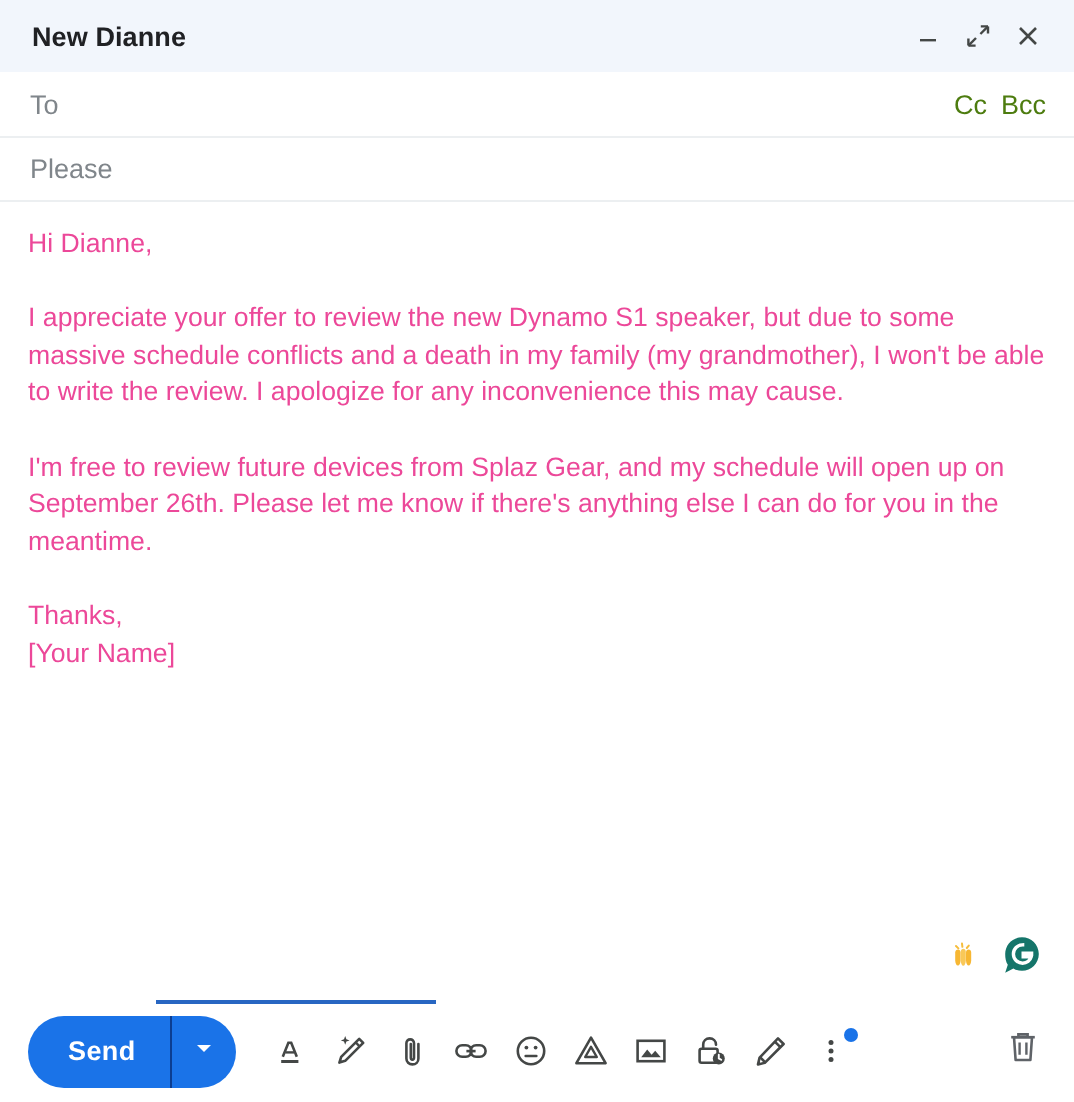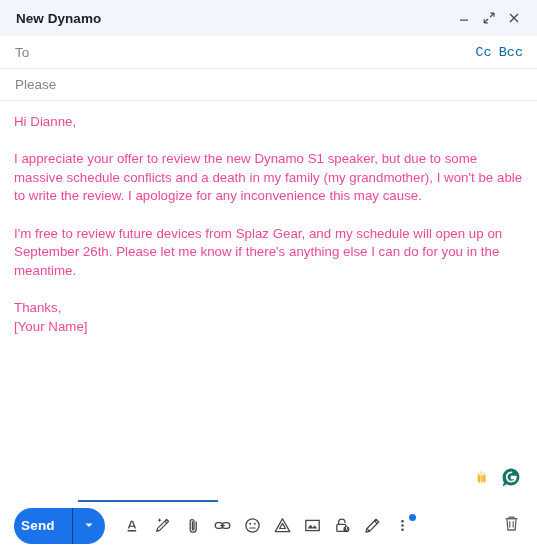--- a/index.html
+++ b/index.html
@@ -75,23 +75,22 @@
     flex: 1 1 auto;
   }
   .field-label.placeholder { color: #80868b; }
   .ccbcc {
     display: flex;
     gap: 7px;
     align-items: center;
   }
   .ccbcc span {
     font-size: 13.5px;
-    color: #0369a1;
-    cursor: pointer;
-    font-family: Liberation Mono, monospace;
+    color: #4d7c0f;
+    cursor: pointer;
   }
 
   .subject-row { height: 32px; }
 
   
   .body-area {
     flex: 1 1 auto;
     padding: 12px 14px 0 14px;
     box-sizing: border-box;
     overflow: hidden;
@@ -160,21 +159,21 @@
     display: flex;
     align-items: center;
     color: #ffffff;
     cursor: pointer;
     user-select: none;
     flex: 0 0 auto;
   }
   .send-label {
     font-size: 13.5px;
     font-weight: bold;
-    padding: 0 17px 0 7px;
+    padding: 0 17px 0 20px;
     letter-spacing: 0.2px;
   }
   .send-divider {
     width: 1px;
     height: 36px;
     background: #0b3d91;
   }
   .send-caret {
     width: 32px;
     height: 36px;
@@ -220,21 +219,21 @@
     color: #5f6368;
     flex: 0 0 auto;
   }
 </style>
 </head>
 <body>
 
 <div class="compose-window">
 
   <div class="titlebar">
-    <div class="titlebar-title">New Dynamo</div>
+    <div class="titlebar-title">New Dianne</div>
     <div class="titlebar-controls">
       <div class="win-btn">
         <span>
           <svg width="14" height="14" viewBox="0 0 14 14">
             <rect x="3" y="8.5" width="8" height="1.2" fill="#444746"></rect>
           </svg>
         </span>
       </div>
       <div class="win-btn">
         <span>

